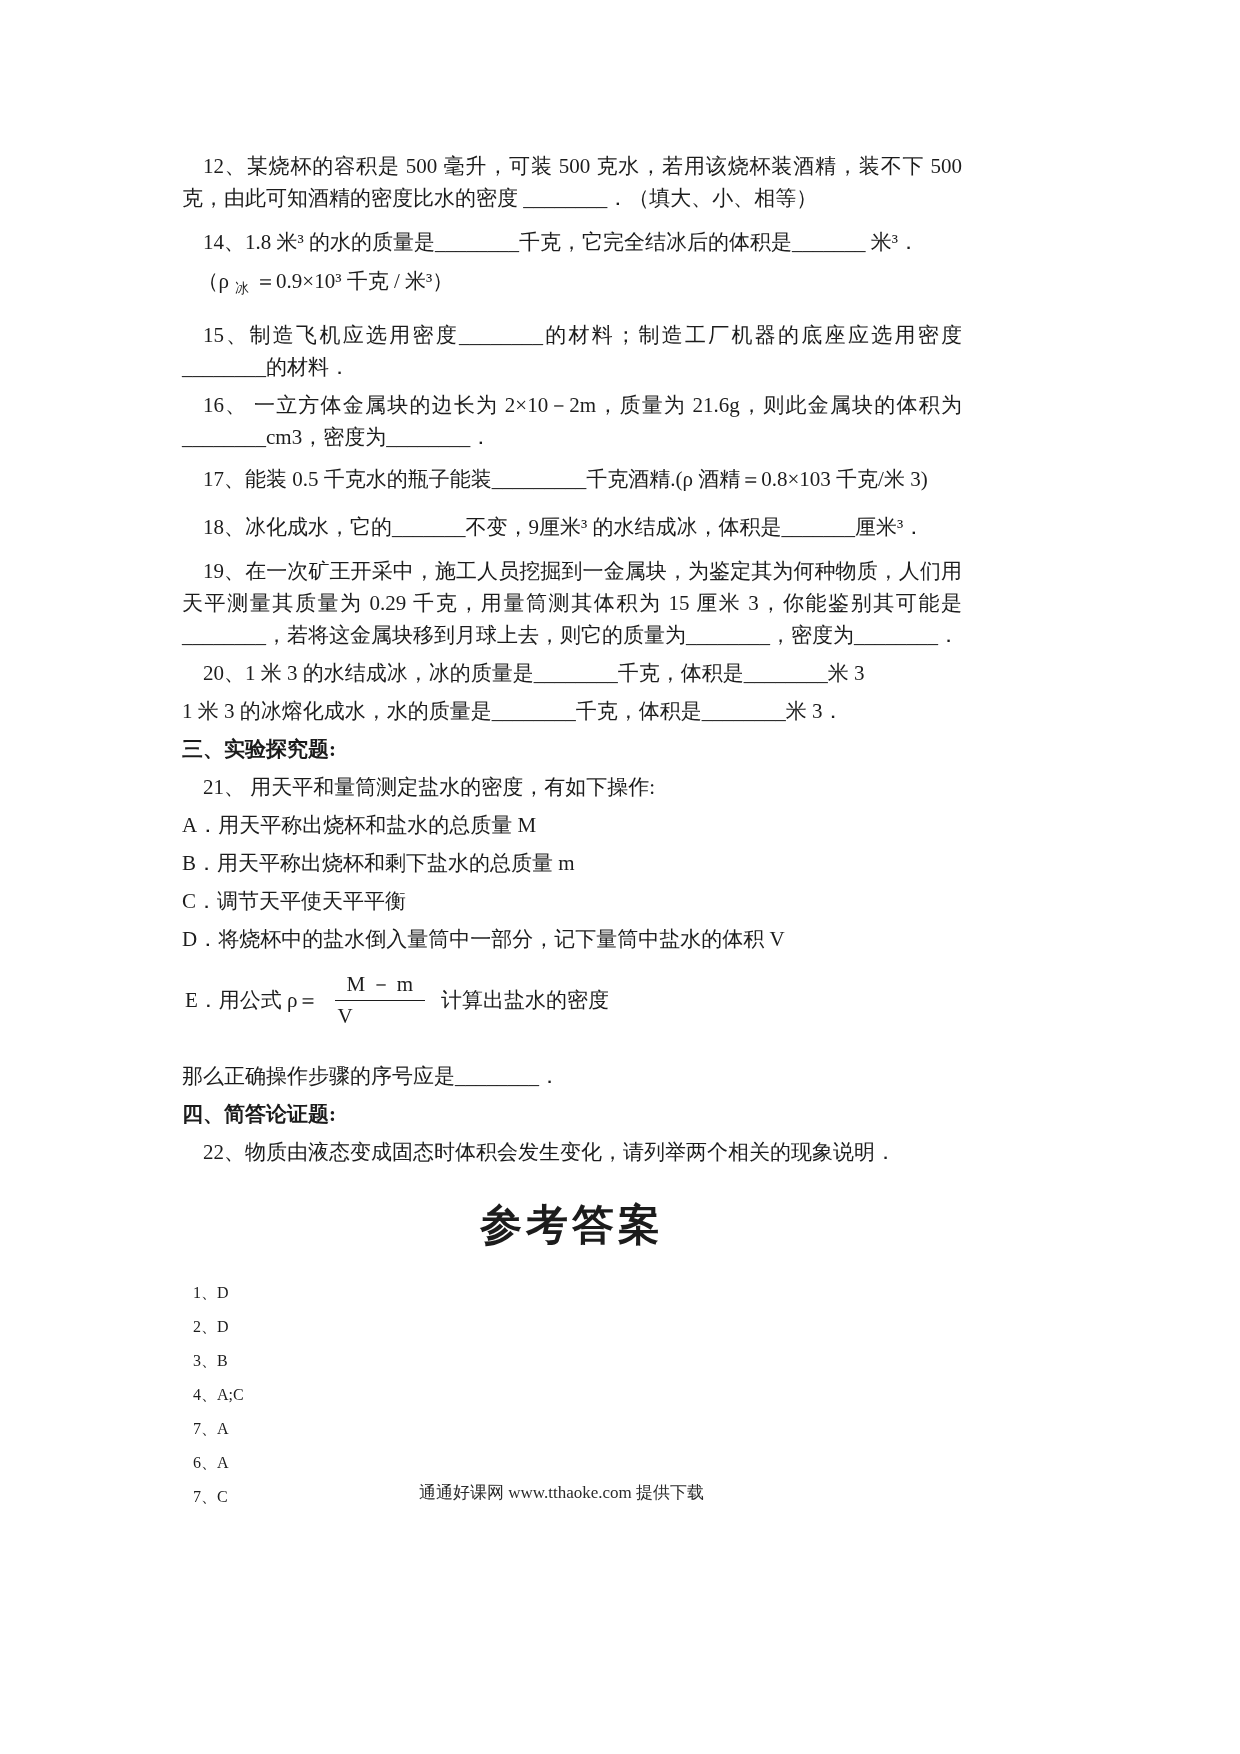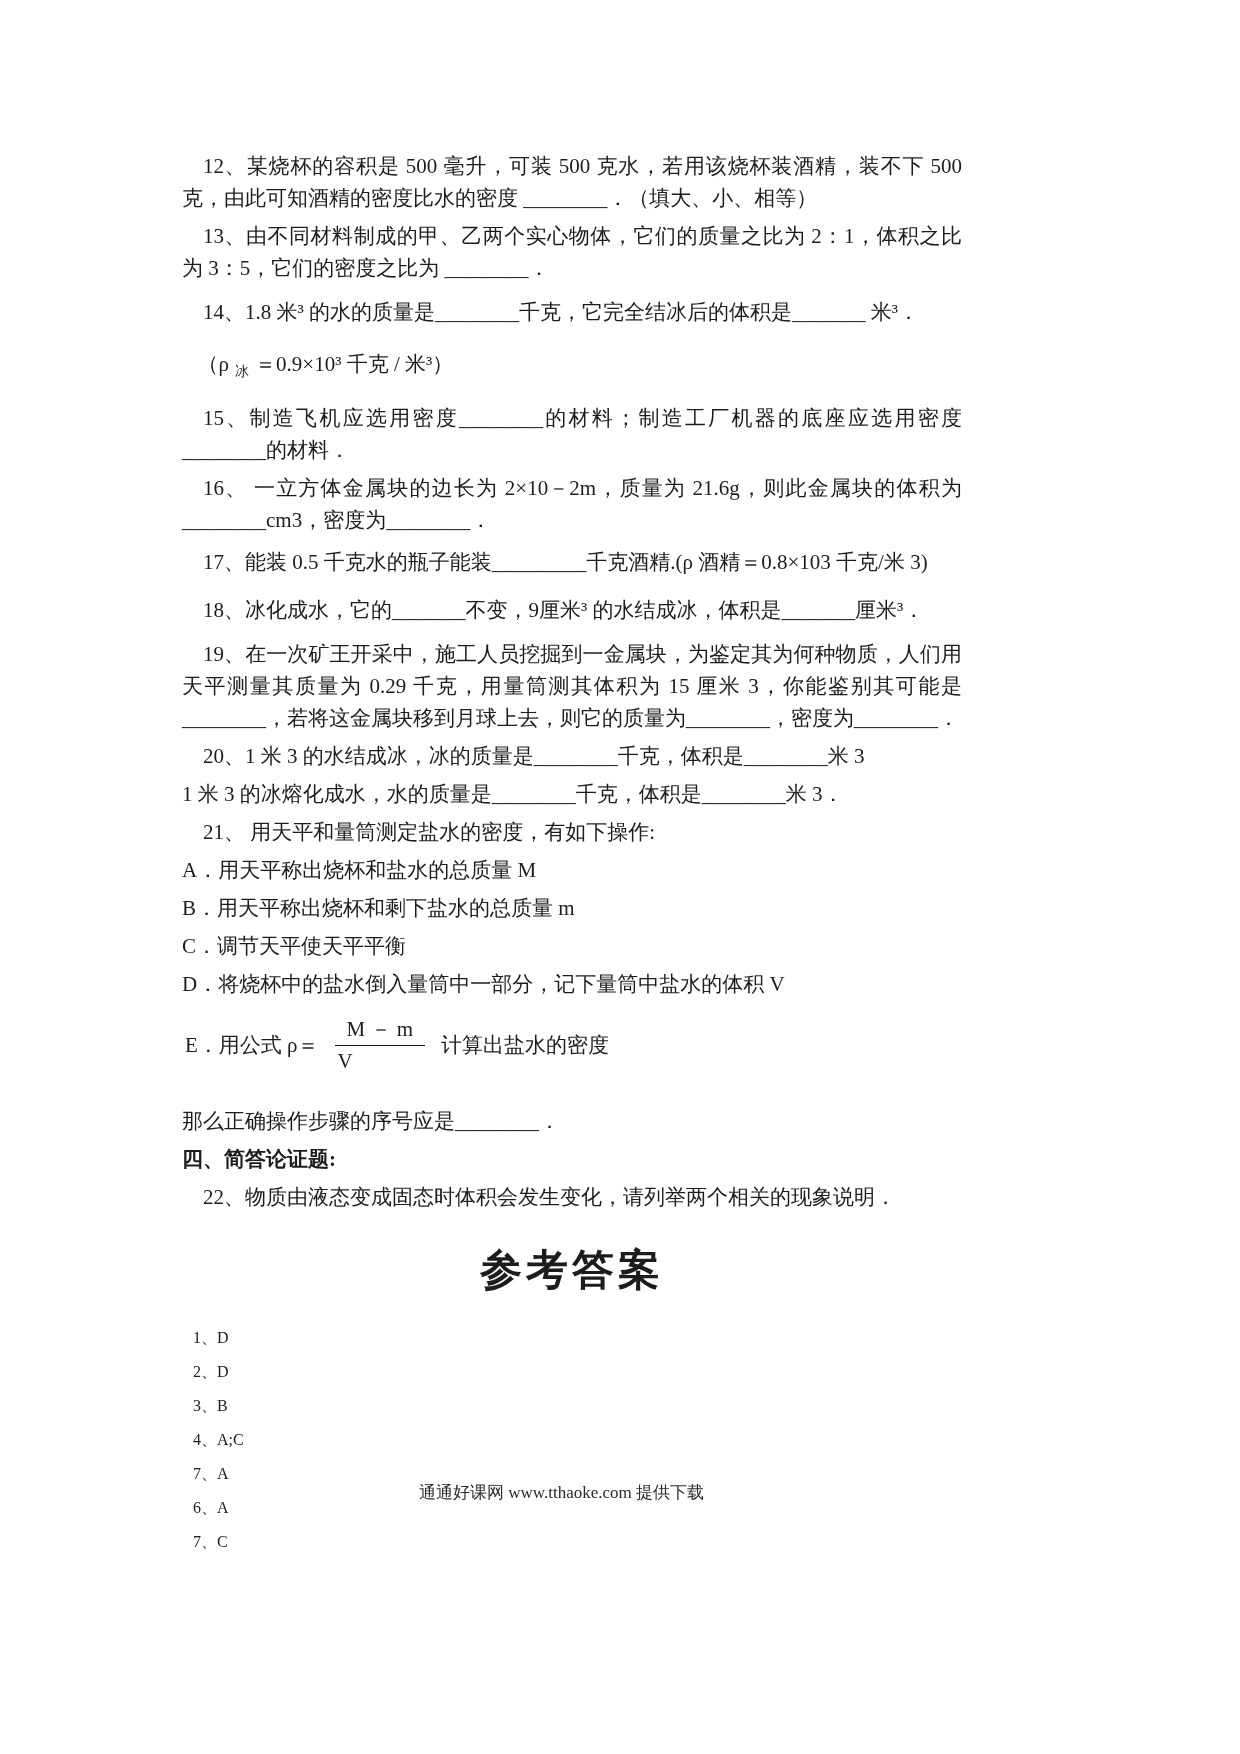--- a/index.html
+++ b/index.html
@@ -20,21 +20,21 @@
   .content {
     padding: 138px 278px 0 170px;
   }
   p {
     line-height: 32px;
     margin: 0;
     text-align: justify;
   }
   .q { text-indent: 1em; }
   .q14 { margin-top: 6px; }
-  .note { margin-top: 14px; margin-bottom: 8px; text-indent: 0.6em; }
+  .note { margin-top: 1px; margin-bottom: 8px; text-indent: 0.6em; }
   .note sub { font-size: 14px; }
   .q17 { margin-top: 4px; }
   .q18 { margin-top: 10px; margin-bottom: 6px; }
   .q20b { text-indent: 0; }
   .section-title { font-weight: bold; }
   .option { text-indent: 0; }
   .option-e { margin-top: 8px; margin-bottom: 18px; }
   .fraction {
     display: inline-block;
     vertical-align: middle;
@@ -78,33 +78,33 @@
     color: #2a2a2a;
   }
 </style>
 </head>
 <body>
 
 <div class="page">
   <div class="content">
 
     <p class="q">12、某烧杯的容积是 500 毫升，可装 500 克水，若用该烧杯装酒精，装不下 500 克，由此可知酒精的密度比水的密度 ________．（填大、小、相等）</p>
-    <p class="q">13、由不同材料制成的甲、乙两个实心物体，它们的质量之比为 2：1，体积之比为 3：5，它们的密度之比为 ________．</p>
     <p class="q q14">14、1.8 米³ 的水的质量是________千克，它完全结冰后的体积是_______ 米³．</p>
 
     <p class="note"><span>（ρ</span><sub>冰</sub><span>＝0.9×10³ 千克 / 米³）</span></p>
 
     <p class="q">15、制造飞机应选用密度________的材料；制造工厂机器的底座应选用密度________的材料．</p>
     <p class="q">16、 一立方体金属块的边长为 2×10－2m，质量为 21.6g，则此金属块的体积为________cm3，密度为________．</p>
     <p class="q q17">17、能装 0.5 千克水的瓶子能装_________千克酒精.(ρ 酒精＝0.8×103 千克/米 3)</p>
     <p class="q q18">18、冰化成水，它的_______不变，9厘米³ 的水结成冰，体积是_______厘米³．</p>
     <p class="q">19、在一次矿王开采中，施工人员挖掘到一金属块，为鉴定其为何种物质，人们用天平测量其质量为 0.29 千克，用量筒测其体积为 15 厘米 3，你能鉴别其可能是________，若将这金属块移到月球上去，则它的质量为________，密度为________．</p>
     <p class="q">20、1 米 3 的水结成冰，冰的质量是________千克，体积是________米 3</p>
     <p class="q20b">1 米 3 的冰熔化成水，水的质量是________千克，体积是________米 3．</p>
 
+    <p class="section-title">三、实验探究题:</p>
     <p class="q">21、 用天平和量筒测定盐水的密度，有如下操作:</p>
 
     <p class="option">A．用天平称出烧杯和盐水的总质量 M</p>
     <p class="option">B．用天平称出烧杯和剩下盐水的总质量 m</p>
     <p class="option">C．调节天平使天平平衡</p>
     <p class="option">D．将烧杯中的盐水倒入量筒中一部分，记下量筒中盐水的体积 V</p>
 
     <p class="option option-e">
       <span>E．用公式 ρ＝</span><span class="fraction"><span class="num">M － m</span><span class="den">V</span></span><span>计算出盐水的密度</span>
     </p>

